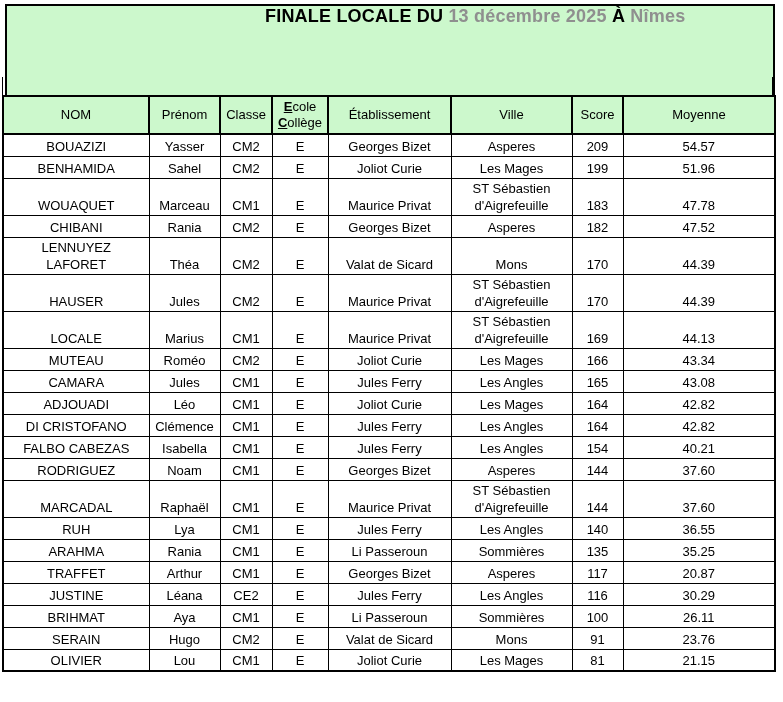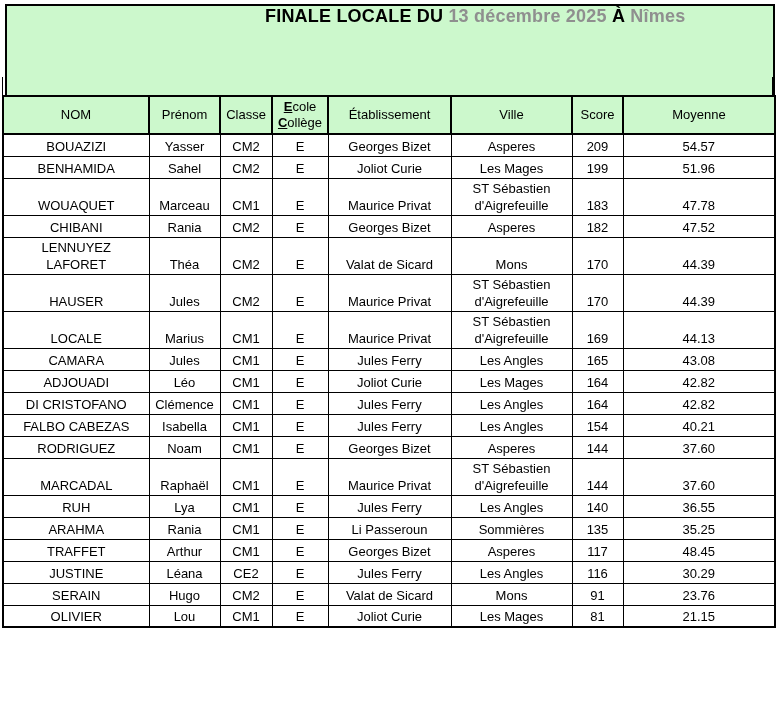--- a/index.html
+++ b/index.html
@@ -195,20 +195,30 @@
           <td class="left">Marius</td>
           <td>CM1</td>
           <td>E</td>
           <td>Maurice Privat</td>
           <td>ST Sébastien
 d'Aigrefeuille</td>
           <td class="score">169</td>
           <td class="moyenne">44.13</td>
         </tr>
         <tr class="h1">
+          <td class="left">MUTEAU</td>
+          <td class="left">Roméo</td>
+          <td>CM2</td>
+          <td>E</td>
+          <td>Joliot Curie</td>
+          <td>Les Mages</td>
+          <td class="score">166</td>
+          <td class="moyenne">43.34</td>
+        </tr>
+        <tr class="h1">
           <td class="left">CAMARA</td>
           <td class="left">Jules</td>
           <td>CM1</td>
           <td>E</td>
           <td>Jules Ferry</td>
           <td>Les Angles</td>
           <td class="score">165</td>
           <td class="moyenne">43.08</td>
         </tr>
         <tr class="h1">
@@ -283,31 +293,41 @@
           <td class="moyenne">35.25</td>
         </tr>
         <tr class="h1">
           <td class="left">TRAFFET</td>
           <td class="left">Arthur</td>
           <td>CM1</td>
           <td>E</td>
           <td>Georges Bizet</td>
           <td>Asperes</td>
           <td class="score">117</td>
-          <td class="moyenne">48.45</td>
+          <td class="moyenne">20.87</td>
         </tr>
         <tr class="h1">
           <td class="left">JUSTINE</td>
           <td class="left">Léana</td>
           <td>CE2</td>
           <td>E</td>
           <td>Jules Ferry</td>
           <td>Les Angles</td>
           <td class="score">116</td>
           <td class="moyenne">30.29</td>
+        </tr>
+        <tr class="h1">
+          <td class="left">BRIHMAT</td>
+          <td class="left">Aya</td>
+          <td>CM1</td>
+          <td>E</td>
+          <td>Li Passeroun</td>
+          <td>Sommières</td>
+          <td class="score">100</td>
+          <td class="moyenne">26.11</td>
         </tr>
         <tr class="h1">
           <td class="left">SERAIN</td>
           <td class="left">Hugo</td>
           <td>CM2</td>
           <td>E</td>
           <td>Valat de Sicard</td>
           <td>Mons</td>
           <td class="score">91</td>
           <td class="moyenne">23.76</td>

